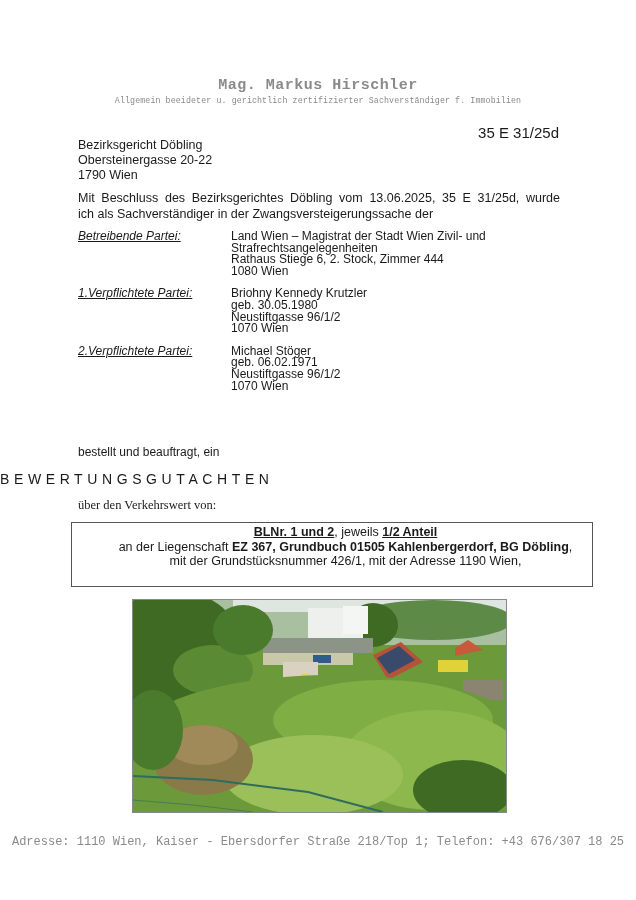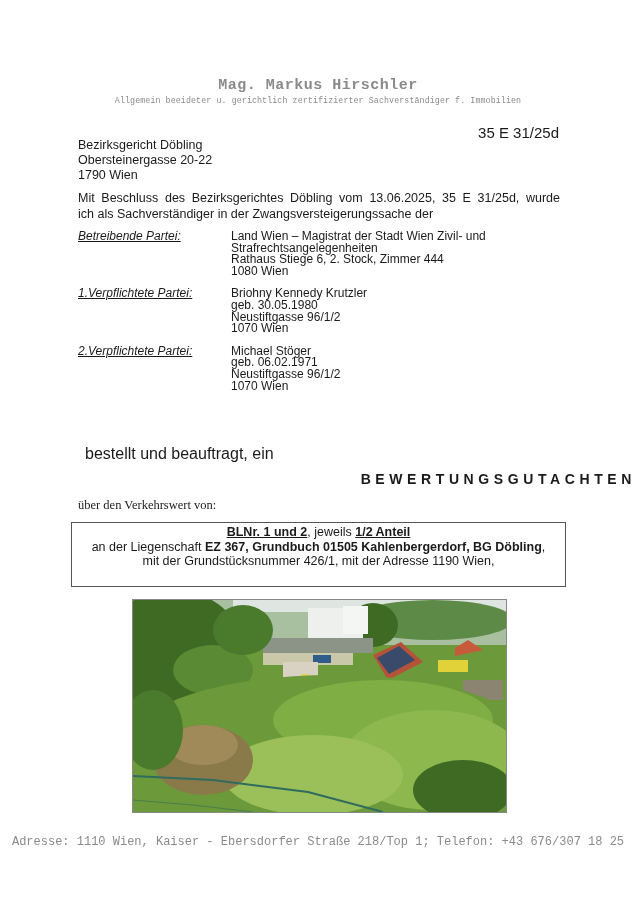--- a/index.html
+++ b/index.html
@@ -13,25 +13,25 @@
   .court { position: absolute; left: 78px; top: 138px; font-size: 12.5px; line-height: 15px; }
   .intro { position: absolute; left: 78px; top: 191px; width: 482px; font-size: 12.5px; line-height: 15.5px; text-align: justify; }
   .intro .l1 { text-align-last: justify; }
 
   .parties { position: absolute; left: 78px; top: 231px; width: 480px; font-size: 12px; line-height: 11.6px; }
   .party { display: flex; margin-bottom: 11px; }
   .party .lbl { width: 153px; flex: 0 0 153px; }
   .party .lbl.ul { font-style: italic; text-decoration: underline; }
   .party .val { flex: 1; }
 
-  .bestellt { position: absolute; left: 85px; top: 445px; font-size: 16px; }
-  .title { position: absolute; left: 0; width: 636px; top: 471px; text-align: right; font-weight: bold; font-size: 14px; letter-spacing: 4.6px; }
+  .bestellt { position: absolute; left: 78px; top: 445px; font-size: 12px; }
+  .title { position: absolute; left: 0; width: 636px; top: 471px; text-align: left; font-weight: normal; font-size: 14px; letter-spacing: 4.6px; }
   .ueber { position: absolute; left: 78px; top: 498px; font-size: 12.5px; font-family: Liberation Serif, serif; }
 
-  .box { position: absolute; left: 71px; top: 522px; width: 493px; height: 61px; border: 1px solid #555; text-align: center; font-size: 12.5px; line-height: 14.6px; padding-top: 2px; box-sizing: content-box; }
+  .box { position: absolute; left: 71px; top: 522px; width: 493px; height: 61px; border: 1px solid #555; text-align: center; font-size: 12.5px; line-height: 14.6px; padding-top: 2px; box-sizing: content-box; padding-left: 27px; }
   .box b { font-weight: bold; }
   .box .u { text-decoration: underline; font-weight: bold; }
 
   .photo { position: absolute; left: 132px; top: 599px; width: 373px; height: 212px; border: 1px solid #888; overflow: hidden; background: #5d8a35; }
   .footer { position: absolute; left: 0; width: 636px; top: 835px; text-align: center; font-family: "Liberation Mono", monospace; font-size: 12px; color: #8a8a8a; }
 </style>
 </head>
 <body>
 
 <div class="page">

